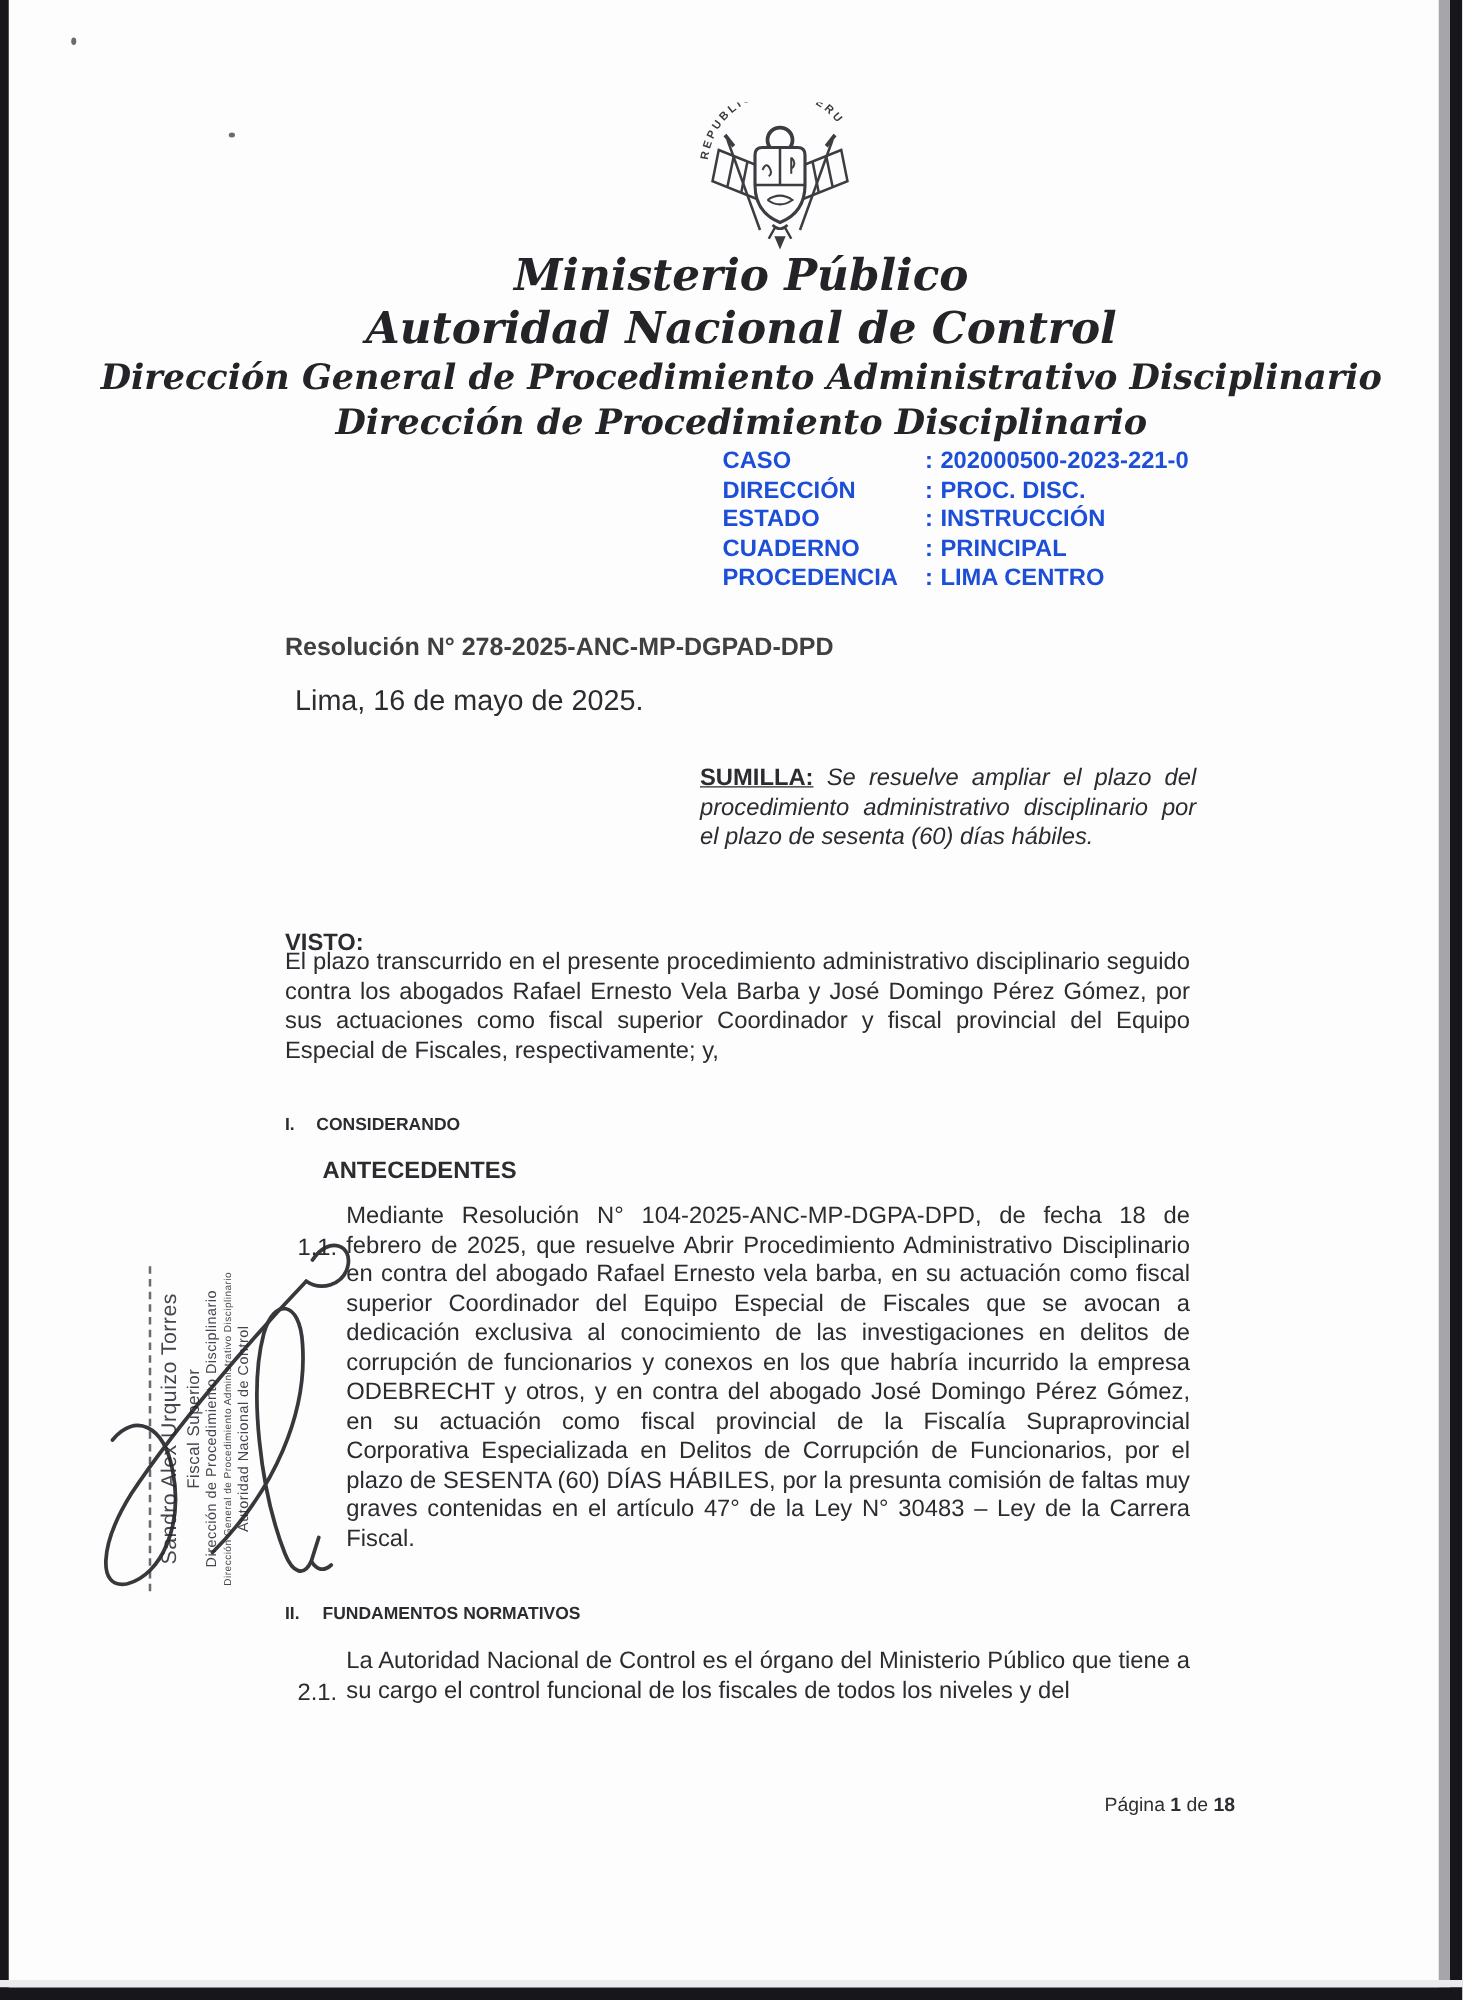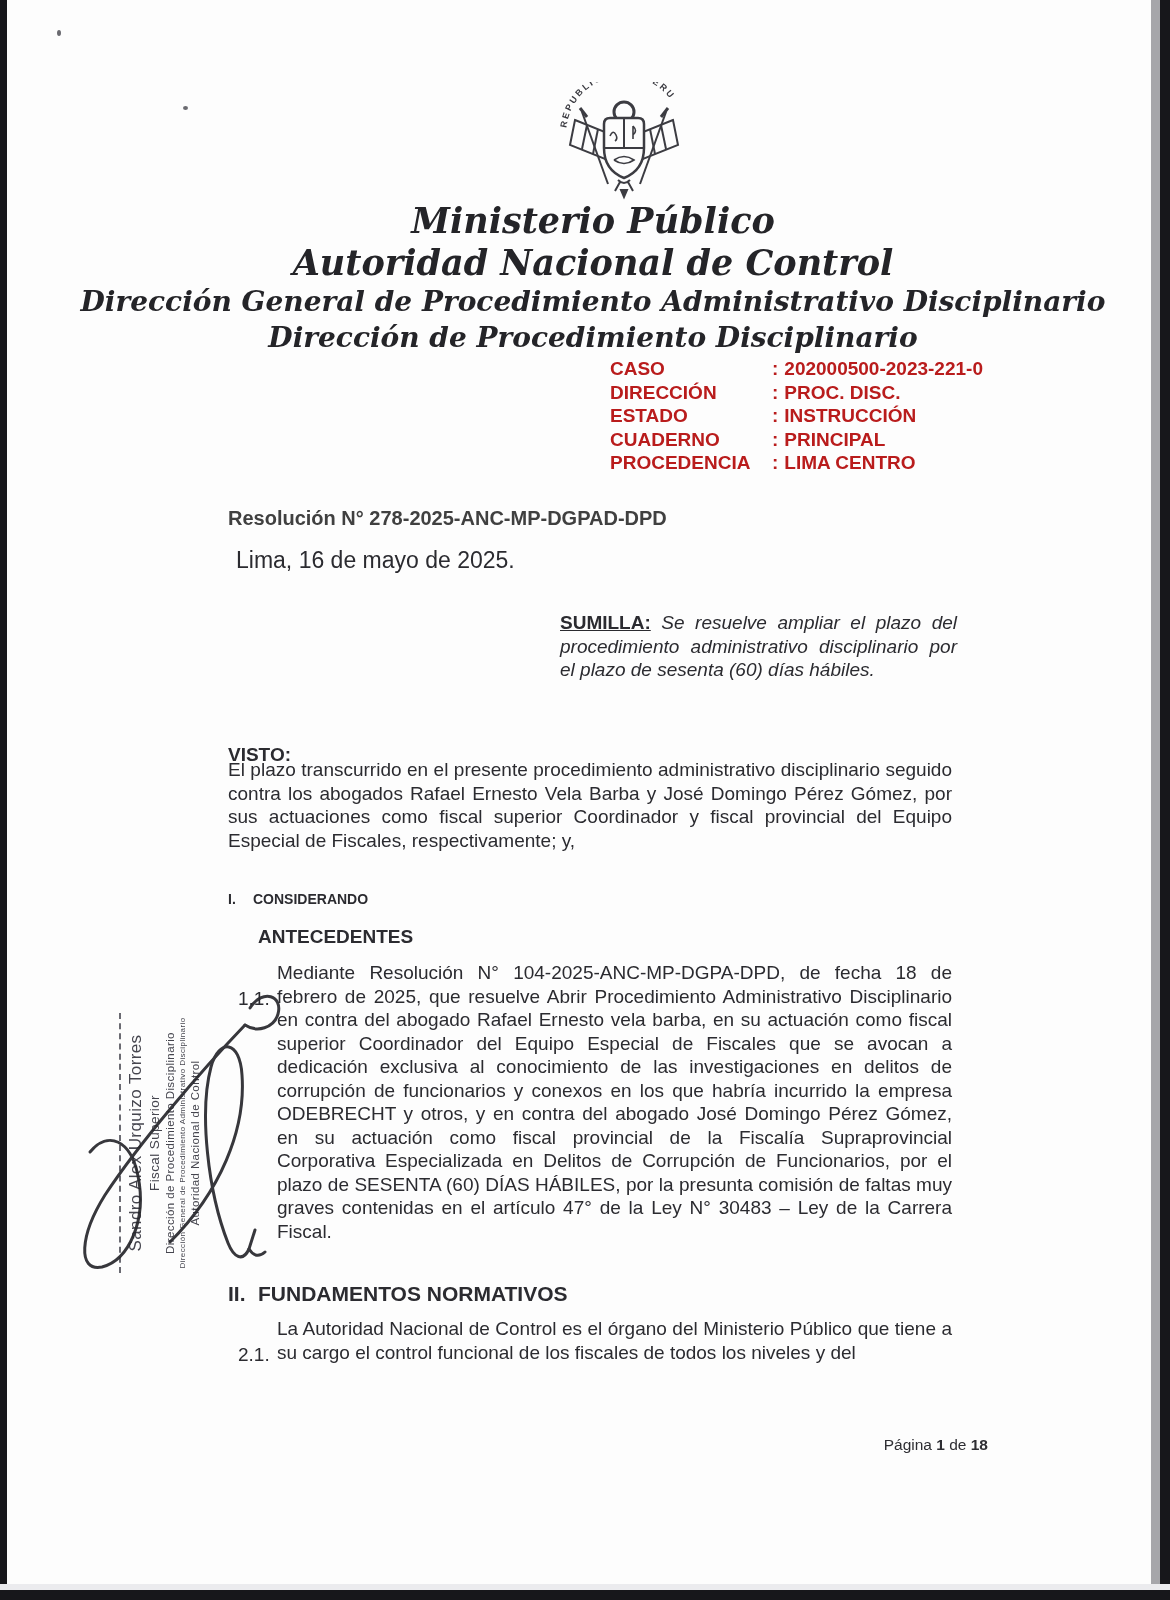--- a/index.html
+++ b/index.html
@@ -21,21 +21,21 @@
 
   
   .header{
     position:absolute;left:0;top:200px;width:1186px;text-align:center;
     font-family:"DejaVu Serif",serif;font-style:italic;color:#242428;
   }
   .header .h1{font-size:35px;line-height:42px;font-weight:600;}
   .header .h2{font-size:28px;line-height:36px;font-weight:600;}
 
   
-  .case-block{position:absolute;left:610px;top:357px;font-weight:bold;font-size:19px;line-height:23.5px;white-space:nowrap;color:#b91c1c;}
+  .case-block{position:absolute;left:578px;top:357px;font-weight:bold;font-size:19px;line-height:23.5px;white-space:nowrap;color:#1d4ed8;}
   .case-row{display:flex;}
   .case-label{width:162px;}
   .case-colon{margin-right:6px;}
 
   
   .res-title{position:absolute;left:228px;top:507px;font-size:20px;font-weight:bold;color:#404040;}
   .res-date{position:absolute;left:236px;top:547px;font-size:23px;text-align:center;}
 
   
   .sumilla{position:absolute;left:560px;top:611px;width:397px;font-size:19px;line-height:23.5px;text-align:justify;}
@@ -48,21 +48,21 @@
 
   .sec1{position:absolute;left:228px;top:891px;font-size:14px;font-weight:bold;}
   .sec1 .num{display:inline-block;width:25px;}
   .sub1{position:absolute;left:258px;top:926px;font-size:19px;font-weight:bold;text-align:center;}
 
   .item{position:absolute;font-size:19px;line-height:23.5px;}
   .item .inum{position:absolute;left:10px;top:0;font-weight:normal;margin-top:26px;}
   .item .itext{margin-left:49px;width:675px;text-align:justify;}
   .item-11{left:228px;top:961px;}
 
-  .sec2{position:absolute;left:228px;top:1282px;font-size:21px;font-weight:bold;}
+  .sec2{position:absolute;left:228px;top:1282px;font-size:14px;font-weight:bold;}
   .sec2 .num{display:inline-block;width:30px;}
   .item-21{left:228px;top:1317px;}
 
   
   .footer{position:absolute;right:182px;top:1436px;font-size:15.5px;color:#2e2e33;}
   .footer .b{font-weight:bold;}
 
   
   .stamp{
     position:absolute;left:48px;top:1084px;width:260px;height:112px;

